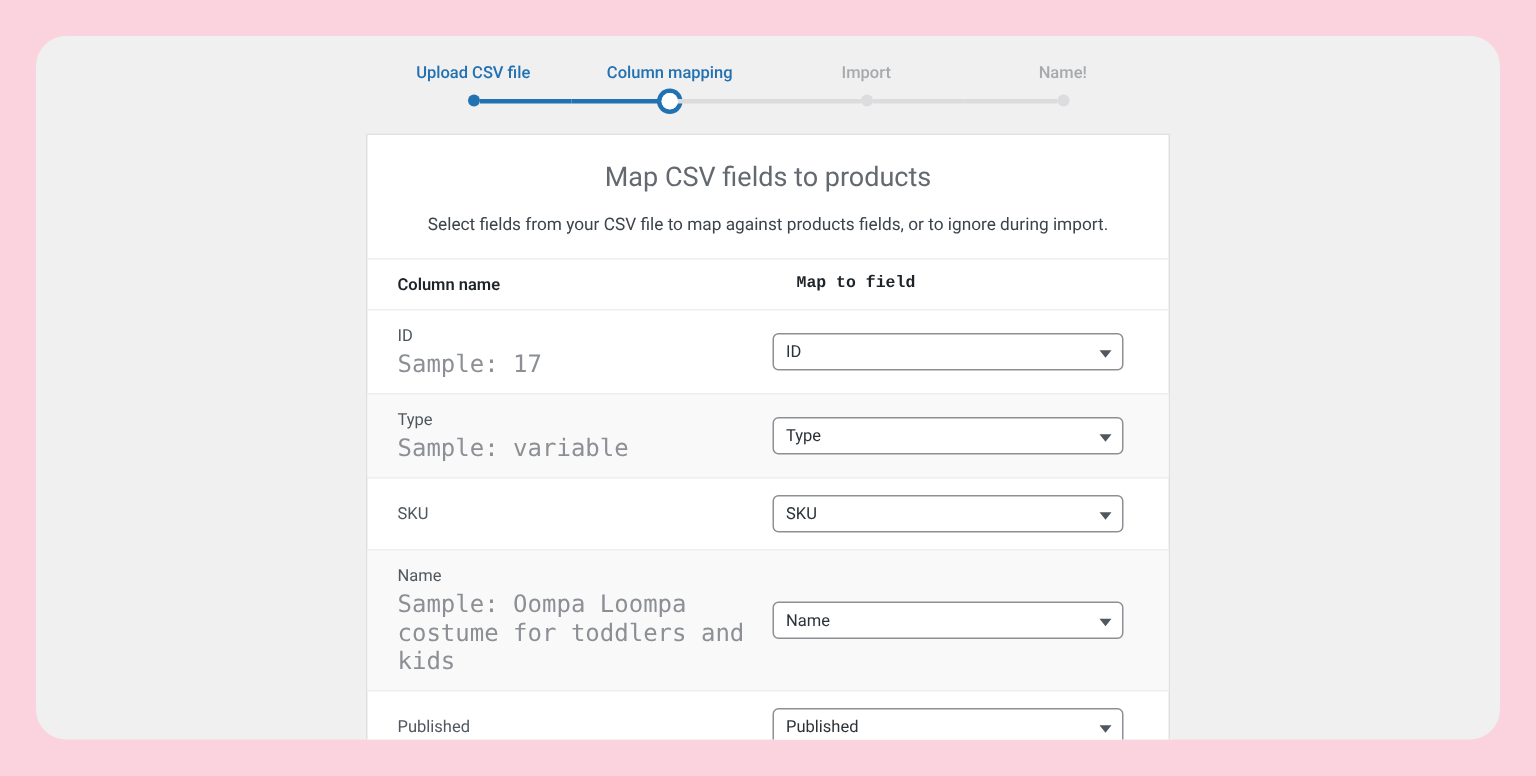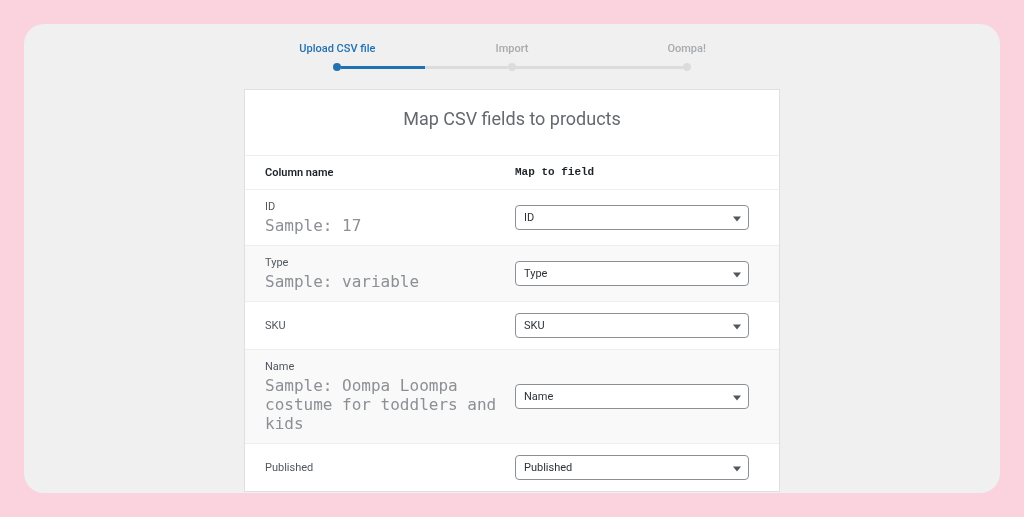--- a/index.html
+++ b/index.html
@@ -106,20 +106,21 @@
       color: #3c434a;
       line-height: 1.5;
     }
     .grid {
       width: 100%;
     }
     .grid-header {
       display: flex;
       border-top: 1px solid #eee;
       padding: 10px 20px;
+      gap: 16px;
     }
     .grid-header div {
       font-size: 11px;
       font-weight: 600;
       color: #1d2327;
     }
     .col-name {
       width: 250px;
       padding-right: 16px;
     }
@@ -192,41 +193,50 @@
 
     <div class="stepper" id="stepper">
         <div class="step done">
           <span class="step-label">Upload CSV file</span>
           <div class="step-line-wrap">
             <div class="step-line-left"></div>
             <div class="step-circle"></div>
             <div class="step-line-right"></div>
           </div>
         </div>
+        <div class="step active">
+          <span class="step-label">Column mapping</span>
+          <div class="step-line-wrap">
+            <div class="step-line-left"></div>
+            <div class="step-circle"></div>
+            <div class="step-line-right"></div>
+          </div>
+        </div>
         <div class="step ">
           <span class="step-label">Import</span>
           <div class="step-line-wrap">
             <div class="step-line-left"></div>
             <div class="step-circle"></div>
             <div class="step-line-right"></div>
           </div>
         </div>
         <div class="step ">
-          <span class="step-label">Oompa!</span>
+          <span class="step-label">Name!</span>
           <div class="step-line-wrap">
             <div class="step-line-left"></div>
             <div class="step-circle"></div>
             <div class="step-line-right"></div>
           </div>
         </div>
       </div>
 
     <div class="panel">
       <div class="panel-header">
         <h1 class="panel-title">Map CSV fields to products</h1>
+        <p class="panel-desc">Select fields from your CSV file to map against products fields, or to ignore during import.</p>
       </div>
 
       <div class="grid">
         <div class="grid-header">
           <div class="col-name">Column name</div>
           <div class="col-map">Map to field</div>
         </div>
         <div id="rows">
             <div class="grid-row">
               <div class="row-name">

